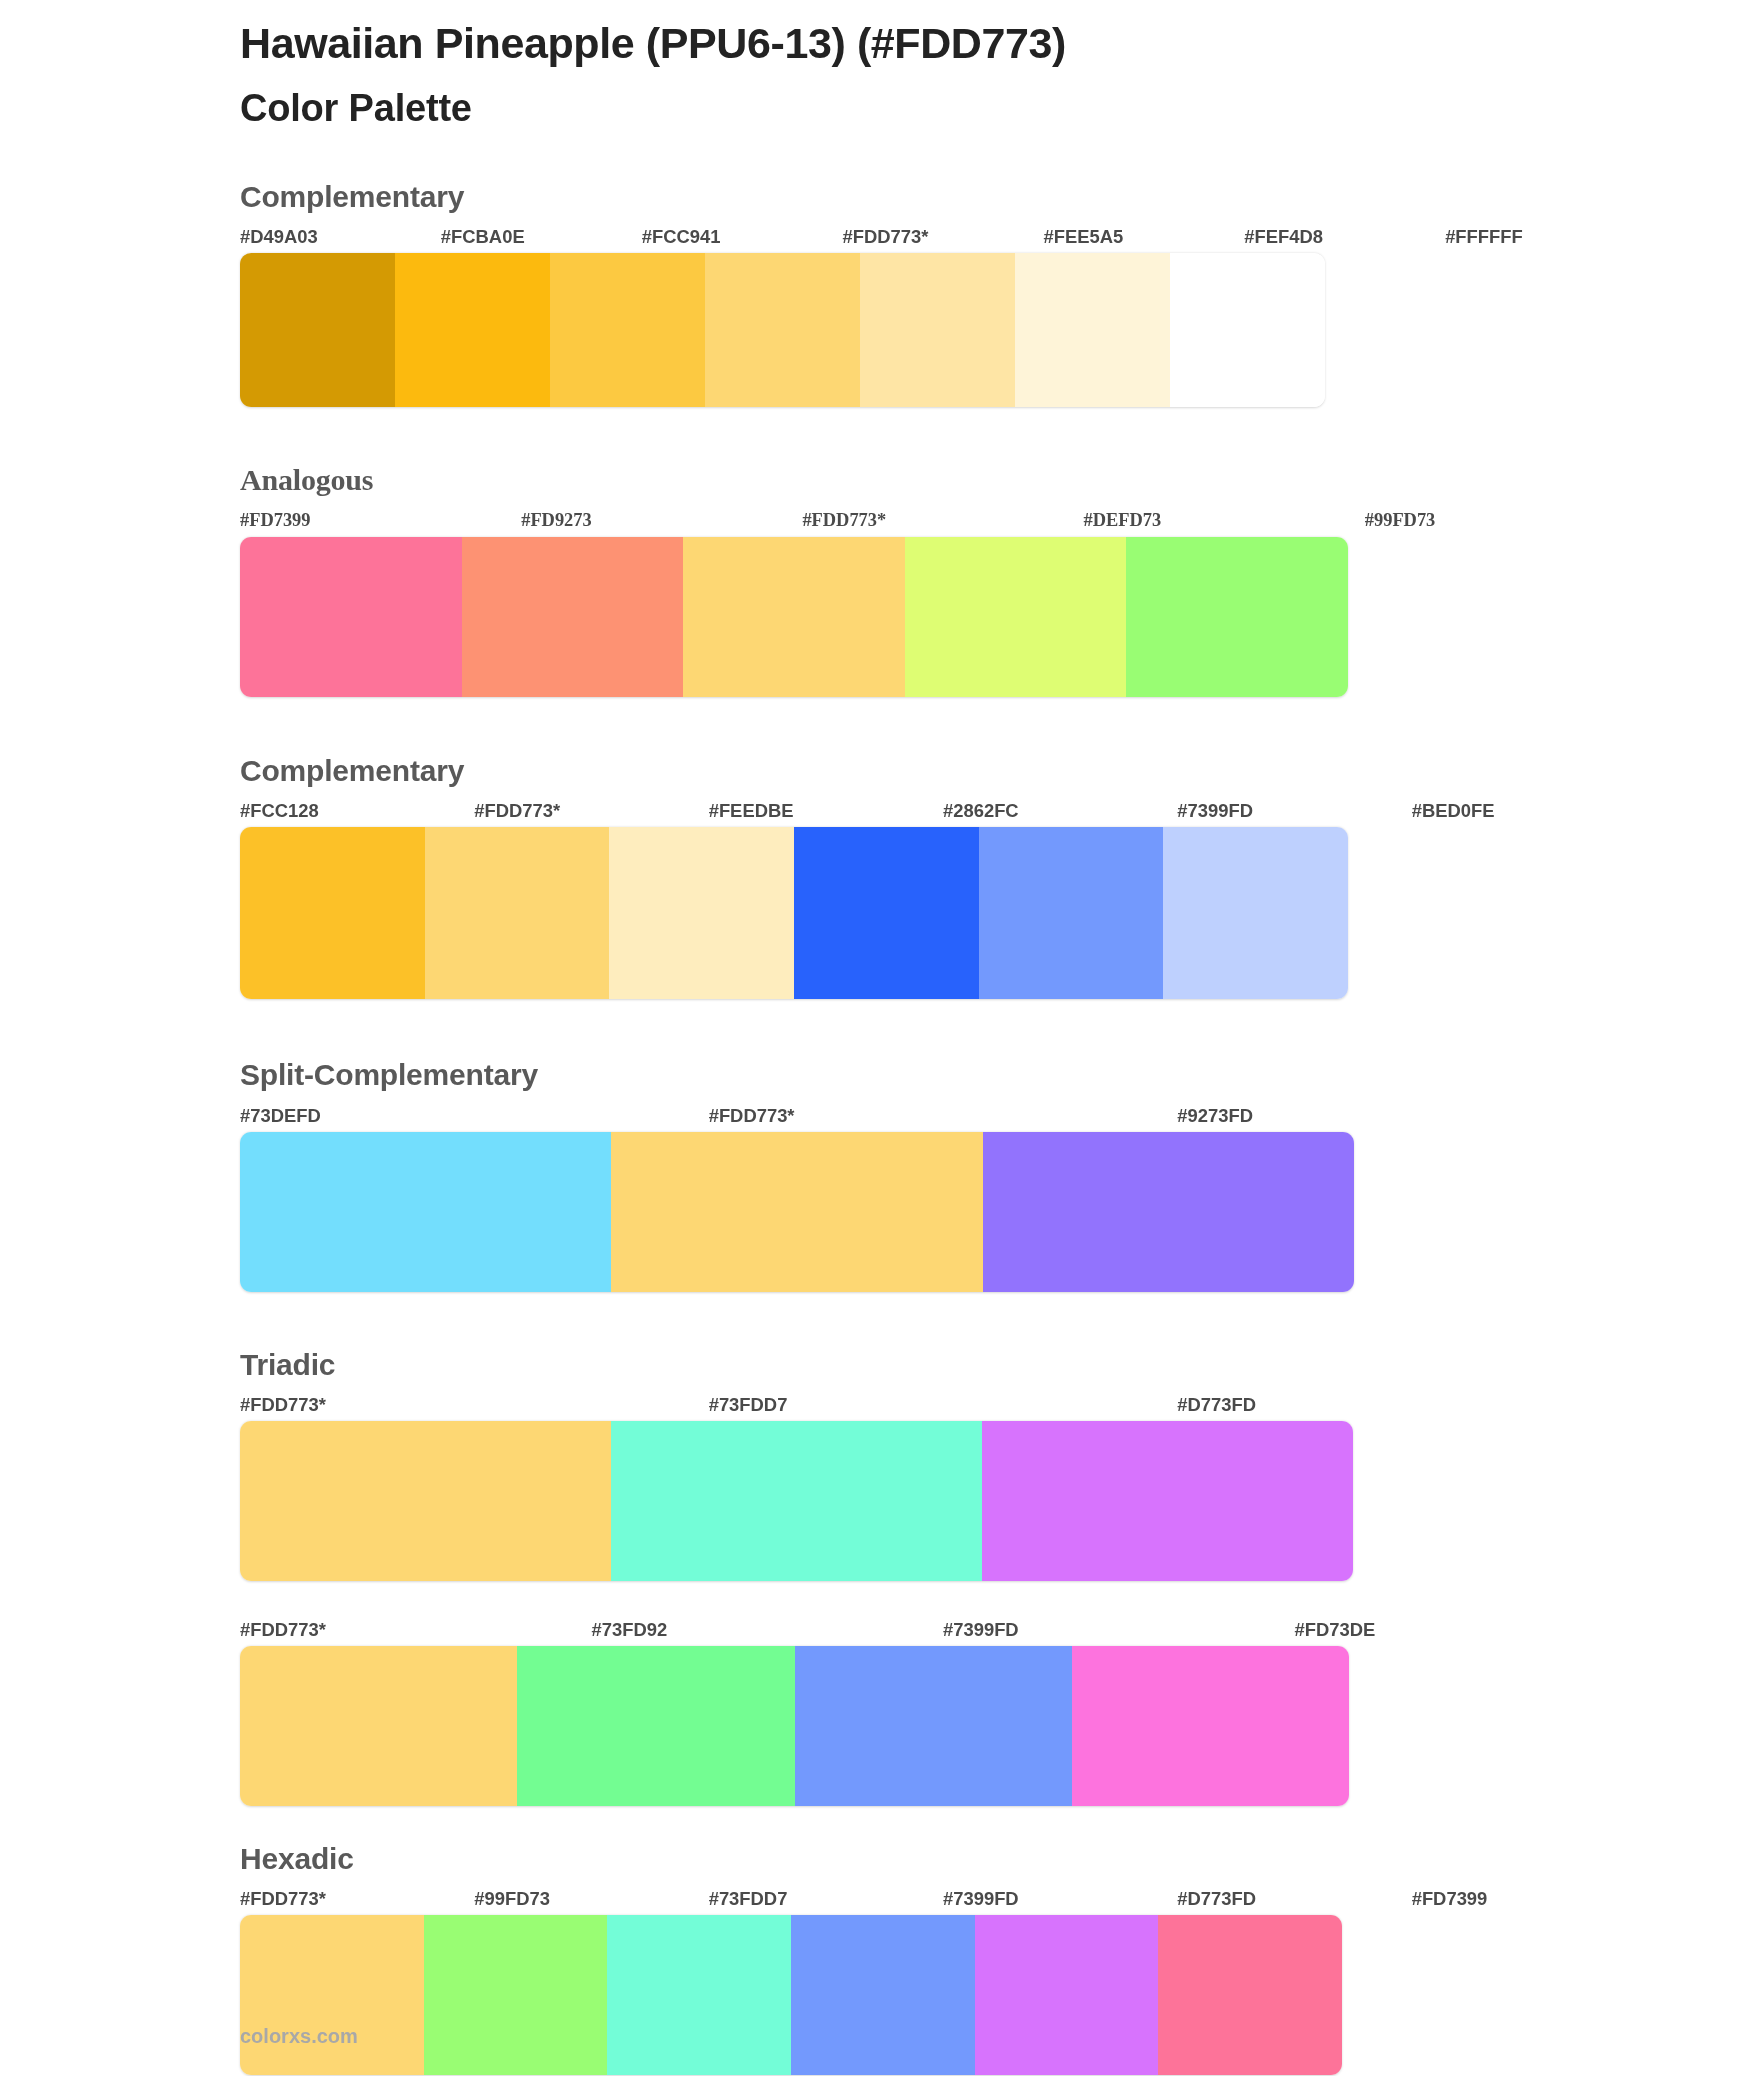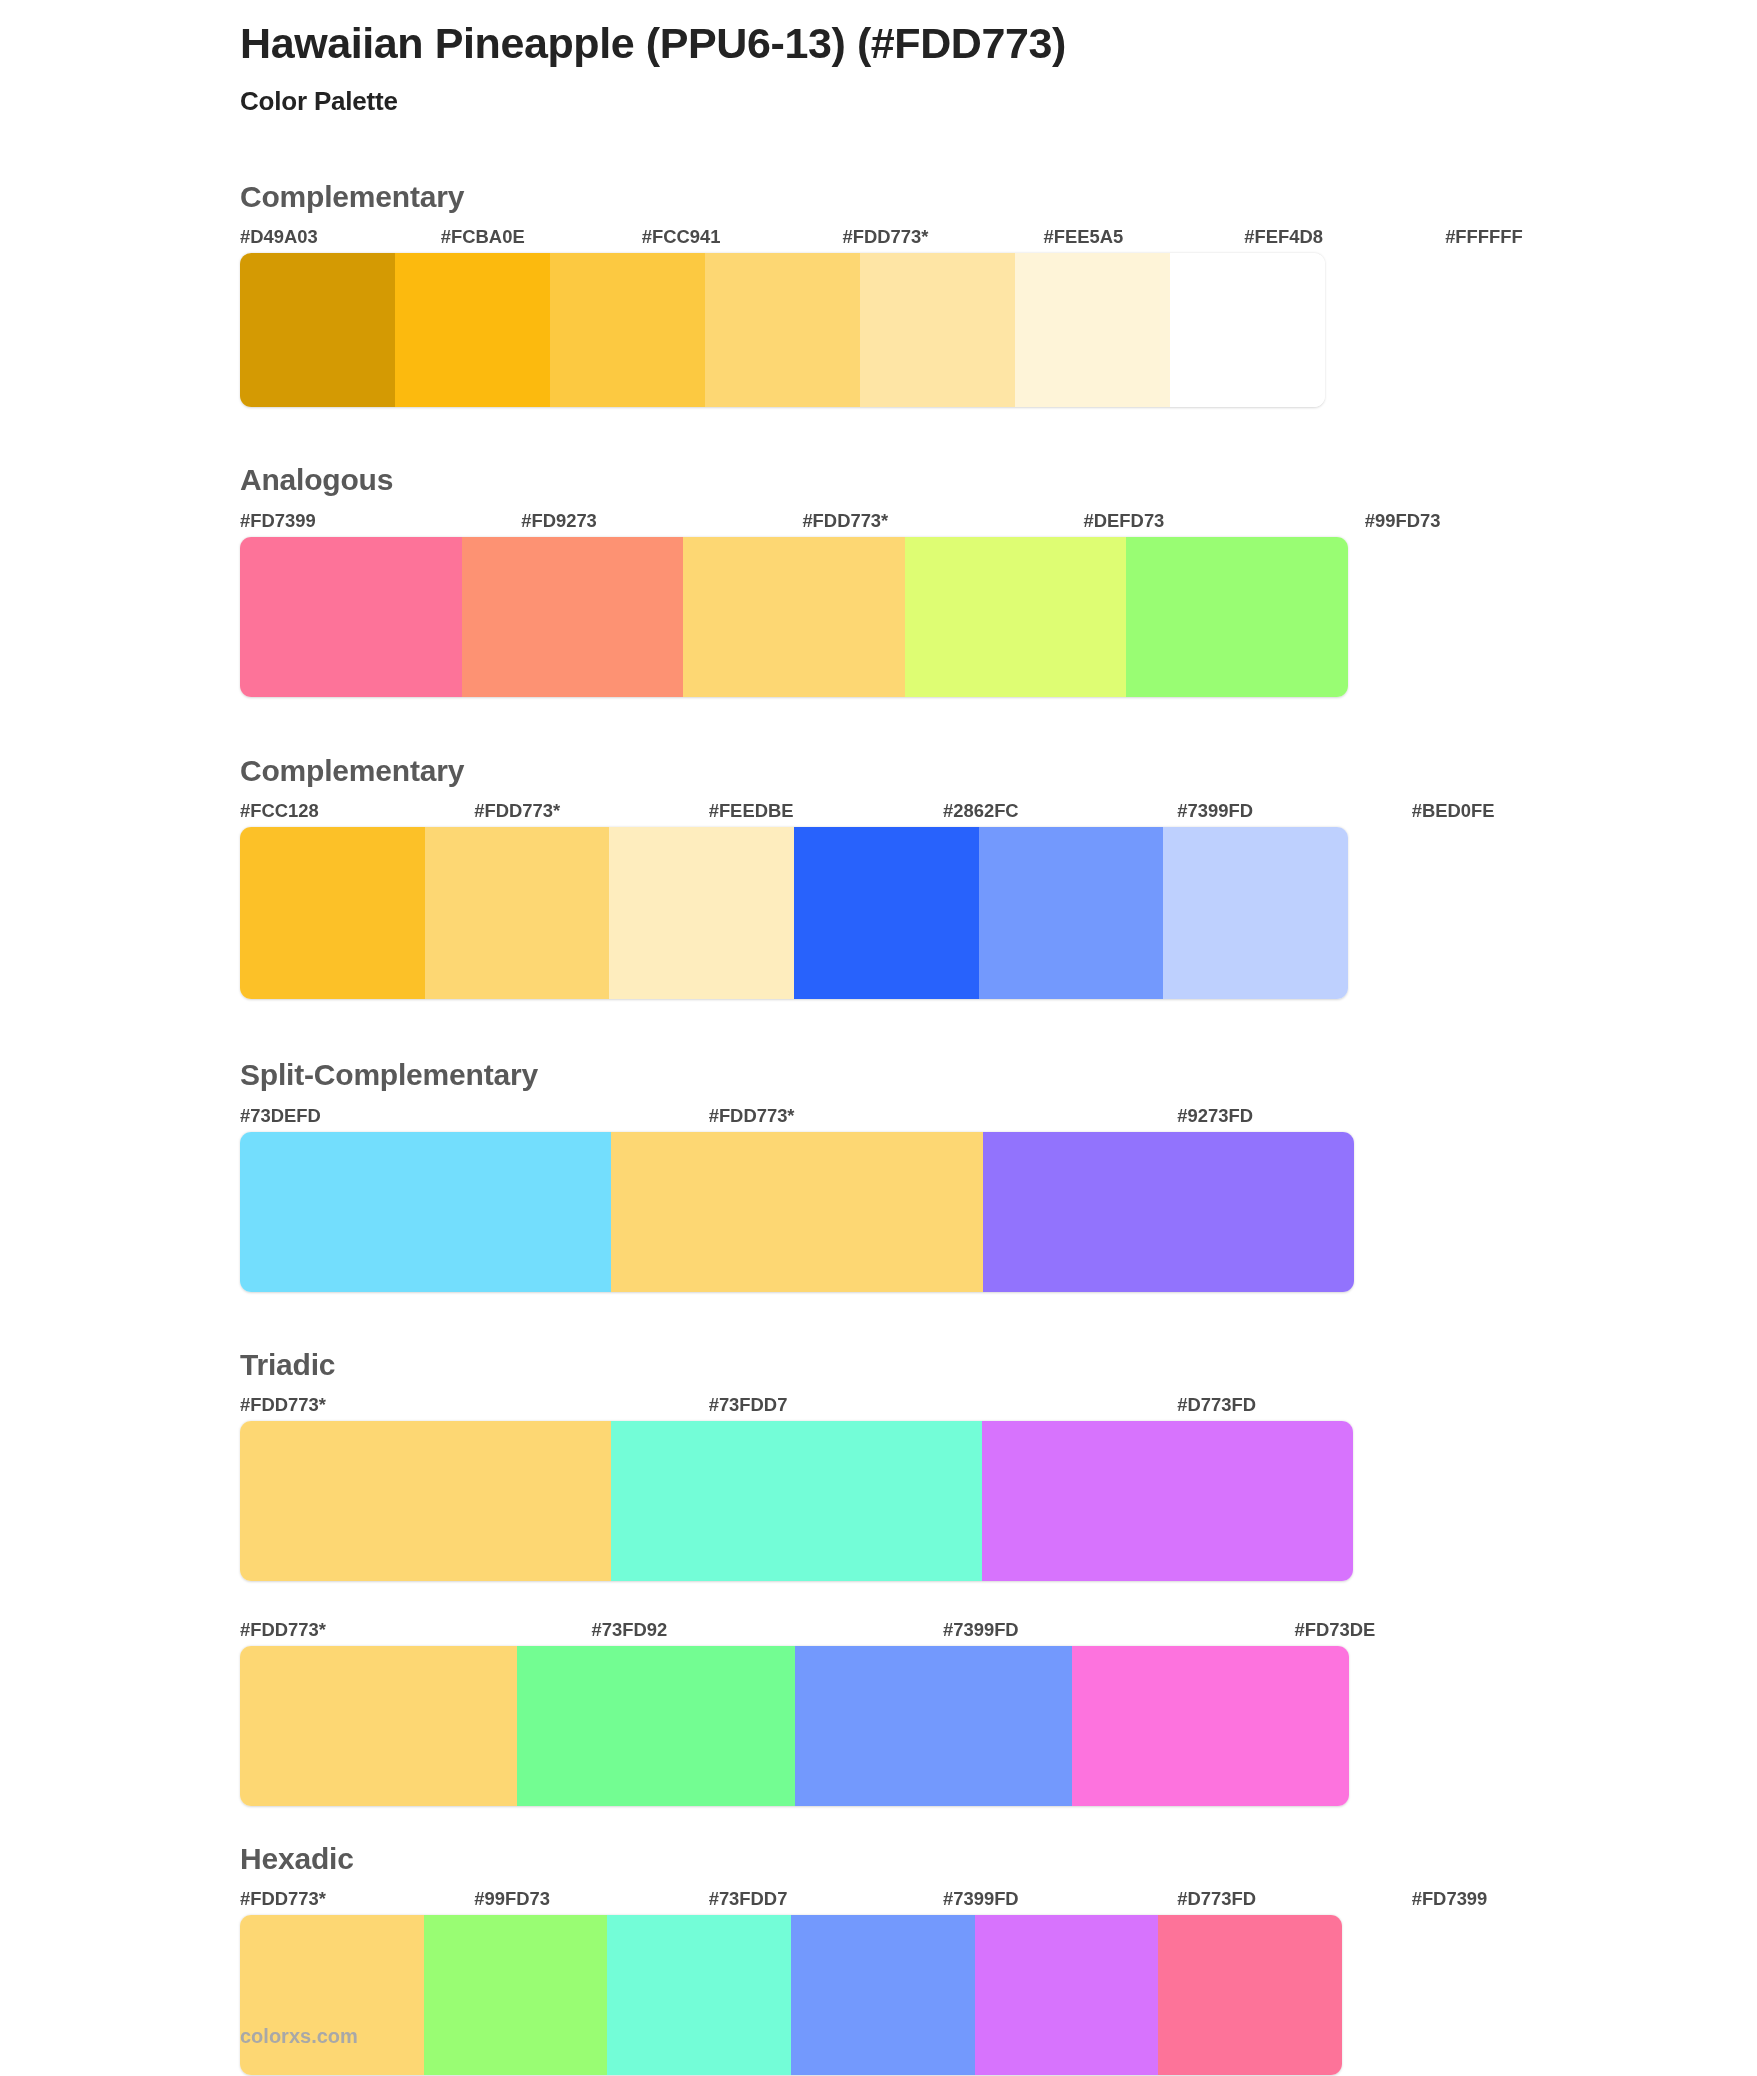--- a/index.html
+++ b/index.html
@@ -34,21 +34,21 @@
   .page-title {
     font-size: 43px;
     font-weight: bold;
     color: #232323;
     letter-spacing: -0.4px;
     line-height: 1.18;
     margin: 0;
     white-space: nowrap;
   }
   .page-subtitle {
-    font-size: 26px;
+    font-size: 38px;
     font-weight: bold;
     color: #232323;
     letter-spacing: -0.2px;
     line-height: 1.2;
     margin: 17.6px 0 0 0;
     white-space: nowrap;
   }
 
   
   .sections {
@@ -93,21 +93,21 @@
     box-shadow: 0 0.8px 2.4px rgba(0,0,0,0.16);
   }
   .swatch {
     flex: 1 1 0;
     min-width: 0;
   }
 
   
   .sec-mono       { margin-bottom: 58px; }
   .sec-mono   .swatch-row  { width: 1085px; height: 154px; }
-  .sec-analog     { margin-bottom: 59px; }
+  .sec-analog     { margin-bottom: 59px; font-family: Liberation Serif, serif; }
   .sec-analog .swatch-row  { width: 1108px; height: 160px; }
   .sec-comp       { margin-bottom: 61px; }
   .sec-comp   .swatch-row  { width: 1108px; height: 172px; }
   .sec-split      { margin-bottom: 58px; }
   .sec-split  .swatch-row  { width: 1114px; height: 160px; }
   .sec-triad      { margin-bottom: 38px; }
   .sec-triad  .swatch-row  { width: 1113px; height: 160px; }
   .sec-tetra      { margin-bottom: 38px; }
   .sec-tetra  .swatch-row  { width: 1109px; height: 160px; }
   .sec-hexa       { margin-bottom: 0; }

